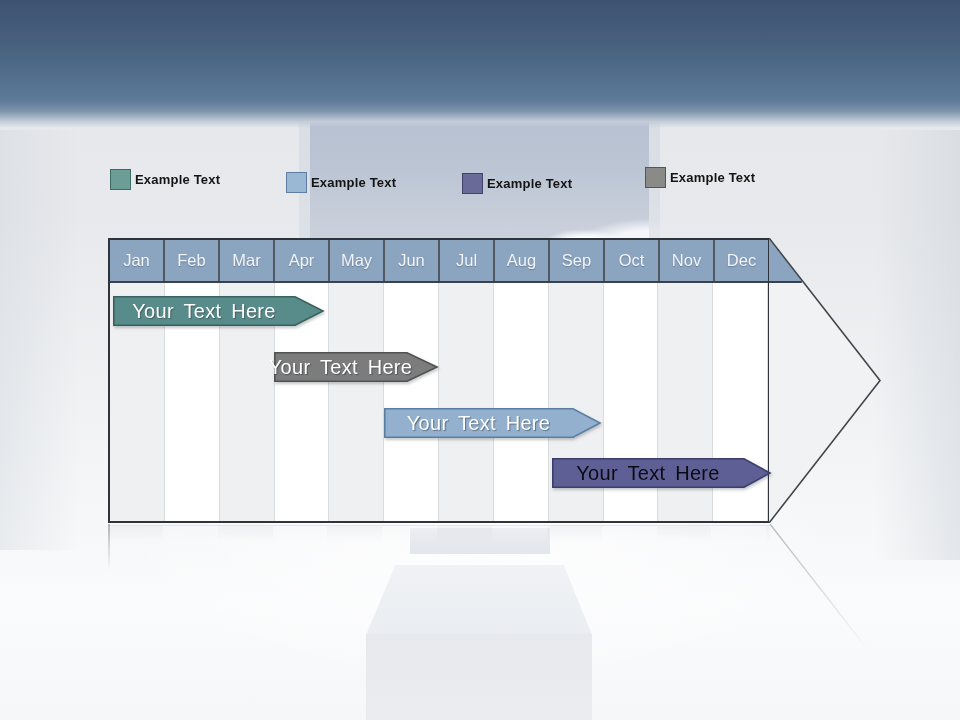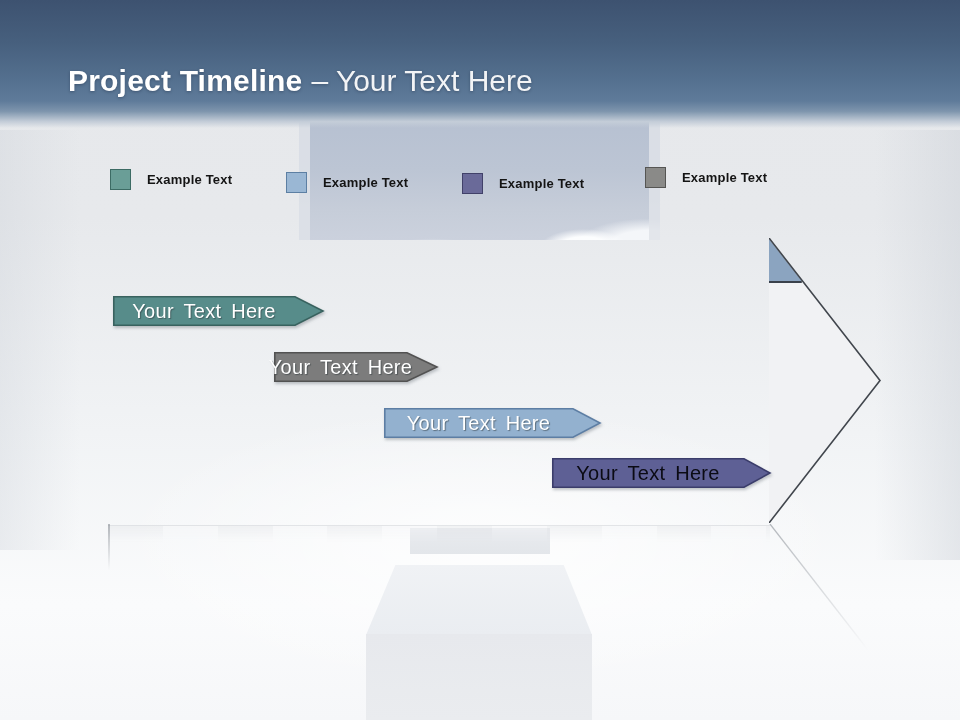--- a/index.html
+++ b/index.html
@@ -24,21 +24,21 @@
   .photo{position:absolute;left:299px;top:112px;width:361px;height:128px;z-index:1;
     background:
       radial-gradient(62px 26px at 79% 106%, #fcfdfe 42%, rgba(252,253,254,0) 72%),
       radial-gradient(95px 32px at 97% 102%, #f4f6f9 38%, rgba(244,246,249,0) 75%),
       radial-gradient(70px 22px at 37% 112%, #e9edf3 38%, rgba(233,237,243,0) 78%),
       linear-gradient(180deg,#b6c0d1 0%,#bcc5d4 45%,#c6cdd9 76%,#cbd1dd 100%);}
   .photo::before,.photo::after{content:"";position:absolute;top:0;height:100%;width:11px;background:rgba(223,227,233,.85);}
   .photo::before{left:0;} .photo::after{right:0;}
 
   
-  .legend-item{position:absolute;z-index:5;display:flex;align-items:center;gap:16px;}
+  .legend-item{position:absolute;z-index:5;display:flex;align-items:center;gap:4px;}
   .legend-swatch{width:21px;height:21px;border:1.5px solid #444;box-sizing:border-box;}
   .legend-label{font-size:13px;font-weight:bold;color:#141414;letter-spacing:.2px;white-space:nowrap;}
 
   
   .tl-body{position:absolute;left:108px;top:238px;width:662px;height:285px;z-index:4;box-sizing:border-box;
     border:2px solid #2f343a;
     background:
       repeating-linear-gradient(90deg, rgba(217,220,223,0) 0 53.85px, #d9dcdf 53.85px 54.85px),
       repeating-linear-gradient(90deg, #eff0f2 0 54.85px, #ffffff 54.85px 109.7px);}
   .month-row{position:absolute;left:0;top:0;width:100%;height:41px;display:flex;background:#8ba4c0;border-bottom:2px solid #3a414b;}
@@ -74,23 +74,20 @@
 <body>
 
 <div class="slide" id="slide">
   <div class="bg-glow"></div>
   <div class="bg-shade-left"></div>
   <div class="bg-shade-right"></div>
 
   <div class="photo"></div>
 
   <div class="top-band"></div>
-  <div class="title">
-    <span class="t-bold">Project Timeline</span><span class="t-light">– Your Text Here</span>
-  </div>
 
   <div id="legend-row">
       <div class="legend-item" style="left: 110px; top: 169px;">
         <div class="legend-swatch" style="background: rgb(106, 158, 151); border-color: rgb(60, 107, 100);"></div>
         <span class="legend-label">Example Text</span>
       </div>
       <div class="legend-item" style="left: 286px; top: 172px;">
         <div class="legend-swatch" style="background: rgb(154, 183, 212); border-color: rgb(92, 127, 163);"></div>
         <span class="legend-label">Example Text</span>
       </div>
@@ -113,20 +110,36 @@
   <svg class="arrow-reflection" width="114" height="140">
     <defs>
       <linearGradient id="refgrad" x1="0" y1="0" x2="1" y2="1">
         <stop offset="0" stop-color="rgba(125,131,139,0.55)"></stop>
         <stop offset="1" stop-color="rgba(125,131,139,0)"></stop>
       </linearGradient>
     </defs>
     <line x1="1" y1="0" x2="99" y2="126" stroke="url(#refgrad)" stroke-width="1.3"></line>
   </svg>
 
+  <div class="tl-body">
+    <div class="month-row" id="month-row" style="background: rgb(139, 164, 192);">
+        <div class="month-cell" style="color: rgb(243, 246, 249);">Jan</div>
+        <div class="month-cell" style="color: rgb(243, 246, 249);">Feb</div>
+        <div class="month-cell" style="color: rgb(243, 246, 249);">Mar</div>
+        <div class="month-cell" style="color: rgb(243, 246, 249);">Apr</div>
+        <div class="month-cell" style="color: rgb(243, 246, 249);">May</div>
+        <div class="month-cell" style="color: rgb(243, 246, 249);">Jun</div>
+        <div class="month-cell" style="color: rgb(243, 246, 249);">Jul</div>
+        <div class="month-cell" style="color: rgb(243, 246, 249);">Aug</div>
+        <div class="month-cell" style="color: rgb(243, 246, 249);">Sep</div>
+        <div class="month-cell" style="color: rgb(243, 246, 249);">Oct</div>
+        <div class="month-cell" style="color: rgb(243, 246, 249);">Nov</div>
+        <div class="month-cell" style="color: rgb(243, 246, 249);">Dec</div>
+      </div>
+  </div>
 
   <svg class="arrowhead" width="114" height="285">
     <path d="M0,0 L111,142.5 L0,285 Z" fill="#f1f2f4" stroke="none"></path>
     <path d="M0,1 L32.8,43 L0,43 Z" fill="#8ba4c0" stroke="none"></path>
     <path d="M0,44 L32.8,44" stroke="#3a414b" stroke-width="2" fill="none"></path>
     <path d="M0,0 L111,142.5 L0,285" fill="none" stroke="#41464d" stroke-width="1.6"></path>
   </svg>
 
   <svg class="bars-svg" id="bars-svg" width="662" height="285">
       <path d="M0.8,0.8 L182,0.8 L210,15 L182,29.2 L0.8,29.2 Z" transform="translate(5,58)" fill="#578c8a" stroke="#39625f" stroke-width="1.6" style="filter: drop-shadow(rgba(60, 70, 80, 0.3) 1px 2px 1.5px);"></path>

